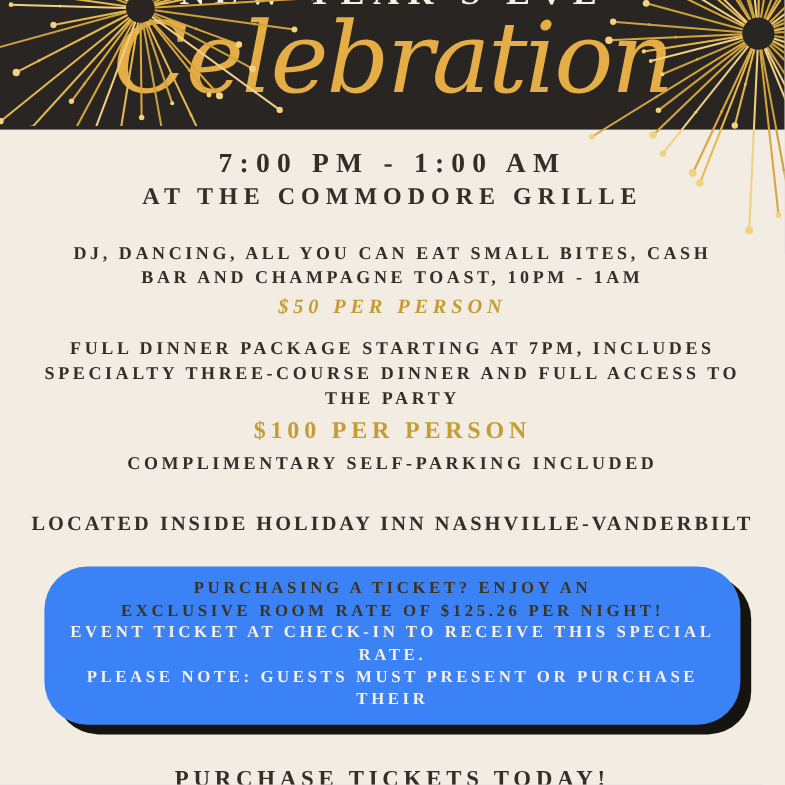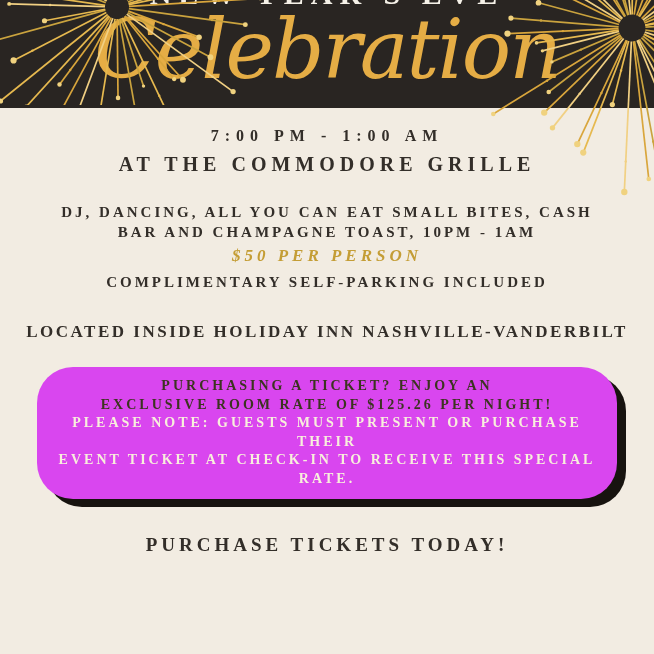--- a/index.html
+++ b/index.html
@@ -21,33 +21,33 @@
     letter-spacing:7px;z-index:3;white-space:nowrap;
   }
   .script-title{
     position:absolute;top:2px;left:0;width:100%;text-align:center;
     font-family:"DejaVu Serif",serif;font-style:italic;font-weight:400;
     font-size:82px;line-height:96px;color:#e5ad45;letter-spacing:-2px;
     z-index:3;white-space:nowrap;
   }
   
   .center{ text-align:center;color:#332e29; }
-  .time{margin:14px auto 0;font-size:16px;line-height:28px;font-weight:700;letter-spacing:6px;}
+  .time{margin:14px auto 0;font-size:23px;line-height:28px;font-weight:700;letter-spacing:6px;}
   .venue{margin:2px auto 0;font-size:20px;line-height:24px;font-weight:700;letter-spacing:5px;}
   .desc{font-weight:700;font-size:15px;letter-spacing:3px;line-height:20px;}
   .desc1{margin:26px auto 0;max-width:566px;}
   .desc2{margin:14px auto 0;max-width:596px;line-height:21px;}
   .price{font-weight:700;color:#c49d35;letter-spacing:4px;}
   .price50{margin:3px auto 0;font-size:17px;line-height:22px;font-style:italic;}
   .price100{margin:2px auto 0;font-size:20px;line-height:26px;}
   .parking{margin:5px auto 0;font-weight:700;font-size:15px;line-height:20px;letter-spacing:3px;}
   .located{margin:29px auto 0;font-weight:700;font-size:17px;line-height:22px;letter-spacing:2.5px;}
   
   .offer-box{
-    margin:24px auto 0;width:552px;background:#d946ef;border-radius:36px;
+    margin:24px auto 0;width:552px;background:#3b82f6;border-radius:36px;
     box-shadow:9px 8px 0 0 #17130f;padding:10px 14px 11px;position:relative;z-index:1;
   }
   .offer-line{font-weight:700;font-size:14px;line-height:18.5px;letter-spacing:3px;text-align:center;}
   .offer-dark{color:#3c3420;}
   .offer-light{color:#f8efdc;}
   
   .purchase{margin:34px auto 0;font-weight:700;font-size:19px;line-height:24px;letter-spacing:4px;}
 </style>
 </head>
 <body>
@@ -282,27 +282,29 @@
       <circle cx="299.5535439514118" cy="157.7573677353798" r="2.2886532920825546" fill="#f0d27f"></circle>
       <circle cx="276.92720521010966" cy="162.11265892687393" r="1.2" fill="#e6b94f"></circle>
     </svg>
 
   <div class="center time">7:00 PM - 1:00 AM</div>
   <div class="center venue">AT THE COMMODORE GRILLE</div>
 
   <div class="center desc desc1">DJ, DANCING, ALL YOU CAN EAT SMALL BITES, CASH BAR AND CHAMPAGNE TOAST, 10PM - 1AM</div>
   <div class="center price price50">$50 PER PERSON</div>
 
+  <div class="center desc desc2">FULL DINNER PACKAGE STARTING AT 7PM, INCLUDES SPECIALTY THREE-COURSE DINNER AND FULL ACCESS TO THE PARTY</div>
+  <div class="center price price100">$100 PER PERSON</div>
 
   <div class="center parking">COMPLIMENTARY SELF-PARKING INCLUDED</div>
 
   <div class="center located">LOCATED INSIDE HOLIDAY INN NASHVILLE-VANDERBILT</div>
 
   <div class="offer-box">
     <div class="offer-line offer-dark">PURCHASING A TICKET? ENJOY AN</div>
     <div class="offer-line offer-dark">EXCLUSIVE ROOM RATE OF $125.26 PER NIGHT!</div>
+    <div class="offer-line offer-light">EVENT TICKET AT CHECK-IN TO RECEIVE THIS SPECIAL RATE.</div>
     <div class="offer-line offer-light">PLEASE NOTE: GUESTS MUST PRESENT OR PURCHASE THEIR</div>
-    <div class="offer-line offer-light">EVENT TICKET AT CHECK-IN TO RECEIVE THIS SPECIAL RATE.</div>
   </div>
 
   <div class="center purchase">PURCHASE TICKETS TODAY!</div>
 
 </div>
 
 </body></html>

